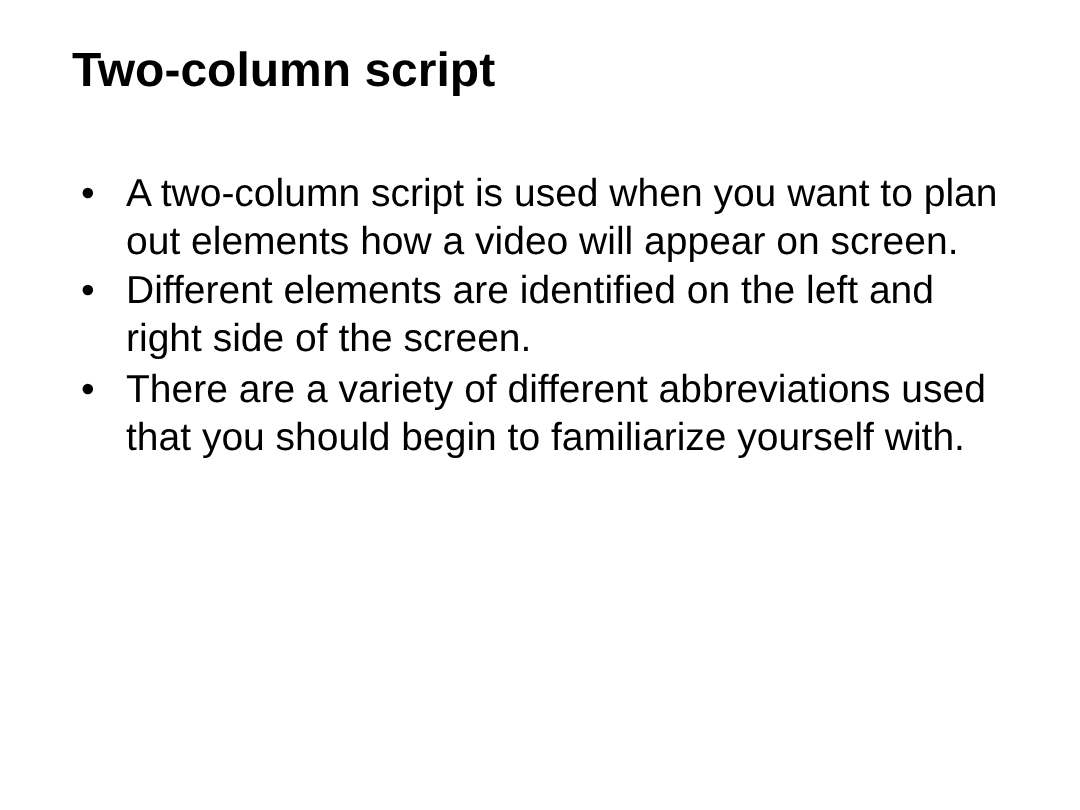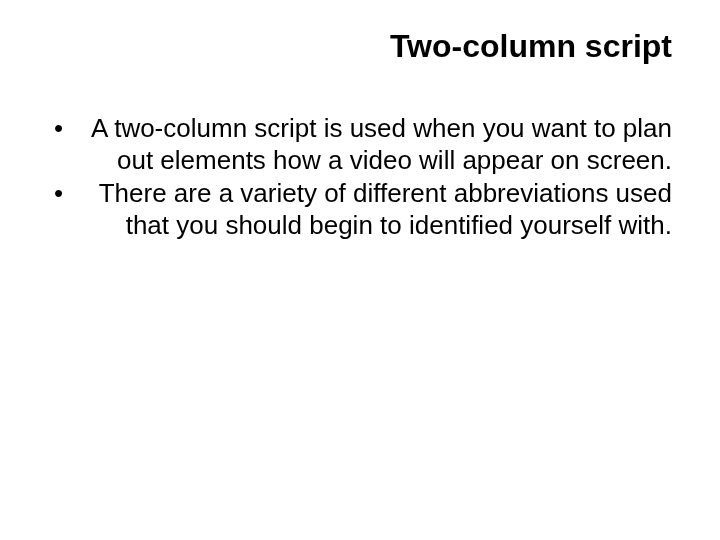--- a/index.html
+++ b/index.html
@@ -1,15 +1,15 @@
 <!DOCTYPE html>
 <html><head>
   <meta charset="utf-8">
   <style>
-    * { margin: 0; padding: 0; box-sizing: border-box; text-align: right; }
+    * { margin: 0; padding: 0; box-sizing: border-box; }
     html, body {
       width: 720px;
       height: 540px;
       background: #ffffff;
       font-family: Arial, Helvetica, sans-serif;
       color: #000000;
     }
     .slide {
       width: 720px;
       height: 540px;
@@ -39,15 +39,16 @@
       font-size: 26px;
     }
   </style>
 </head>
 <body>
 
 <div class="slide">
   <h1 class="title">Two-column script</h1>
   <ul class="bullets">
     <li>A two-column script is used when you want to plan out elements how a video will appear on screen.</li>
-    <li>There are a variety of different abbreviations used that you should begin to identified yourself with.</li>
+    <li>Different elements are identified on the left and right side of the screen.</li>
+    <li>There are a variety of different abbreviations used that you should begin to familiarize yourself with.</li>
   </ul>
 </div>
 
 </body></html>

